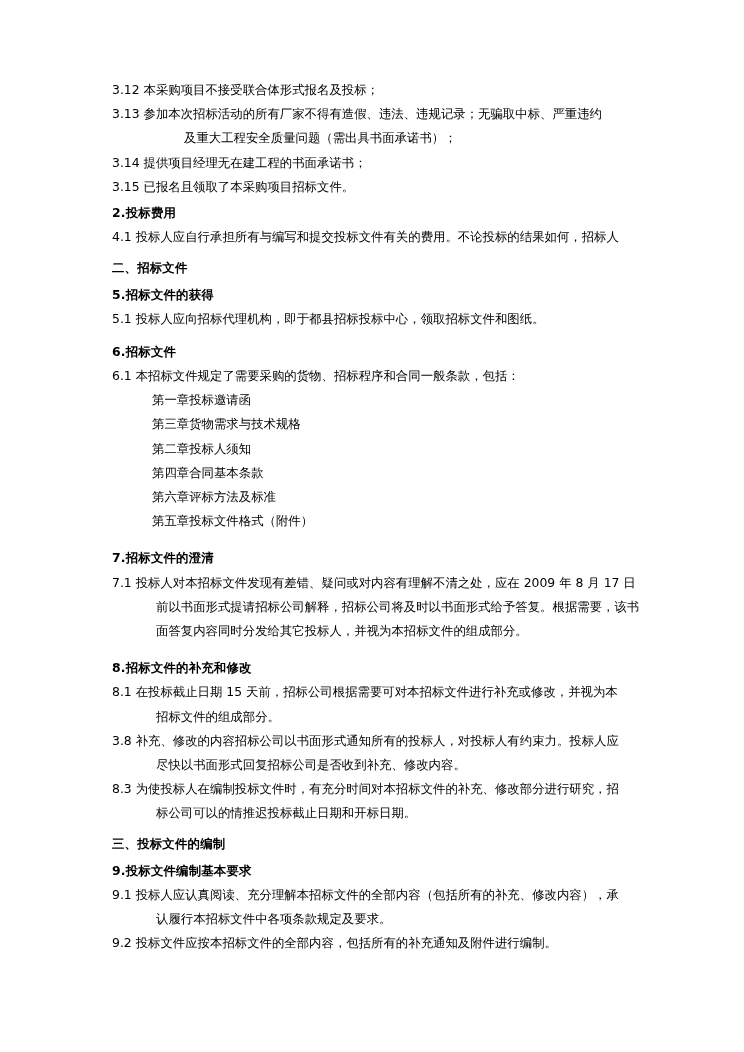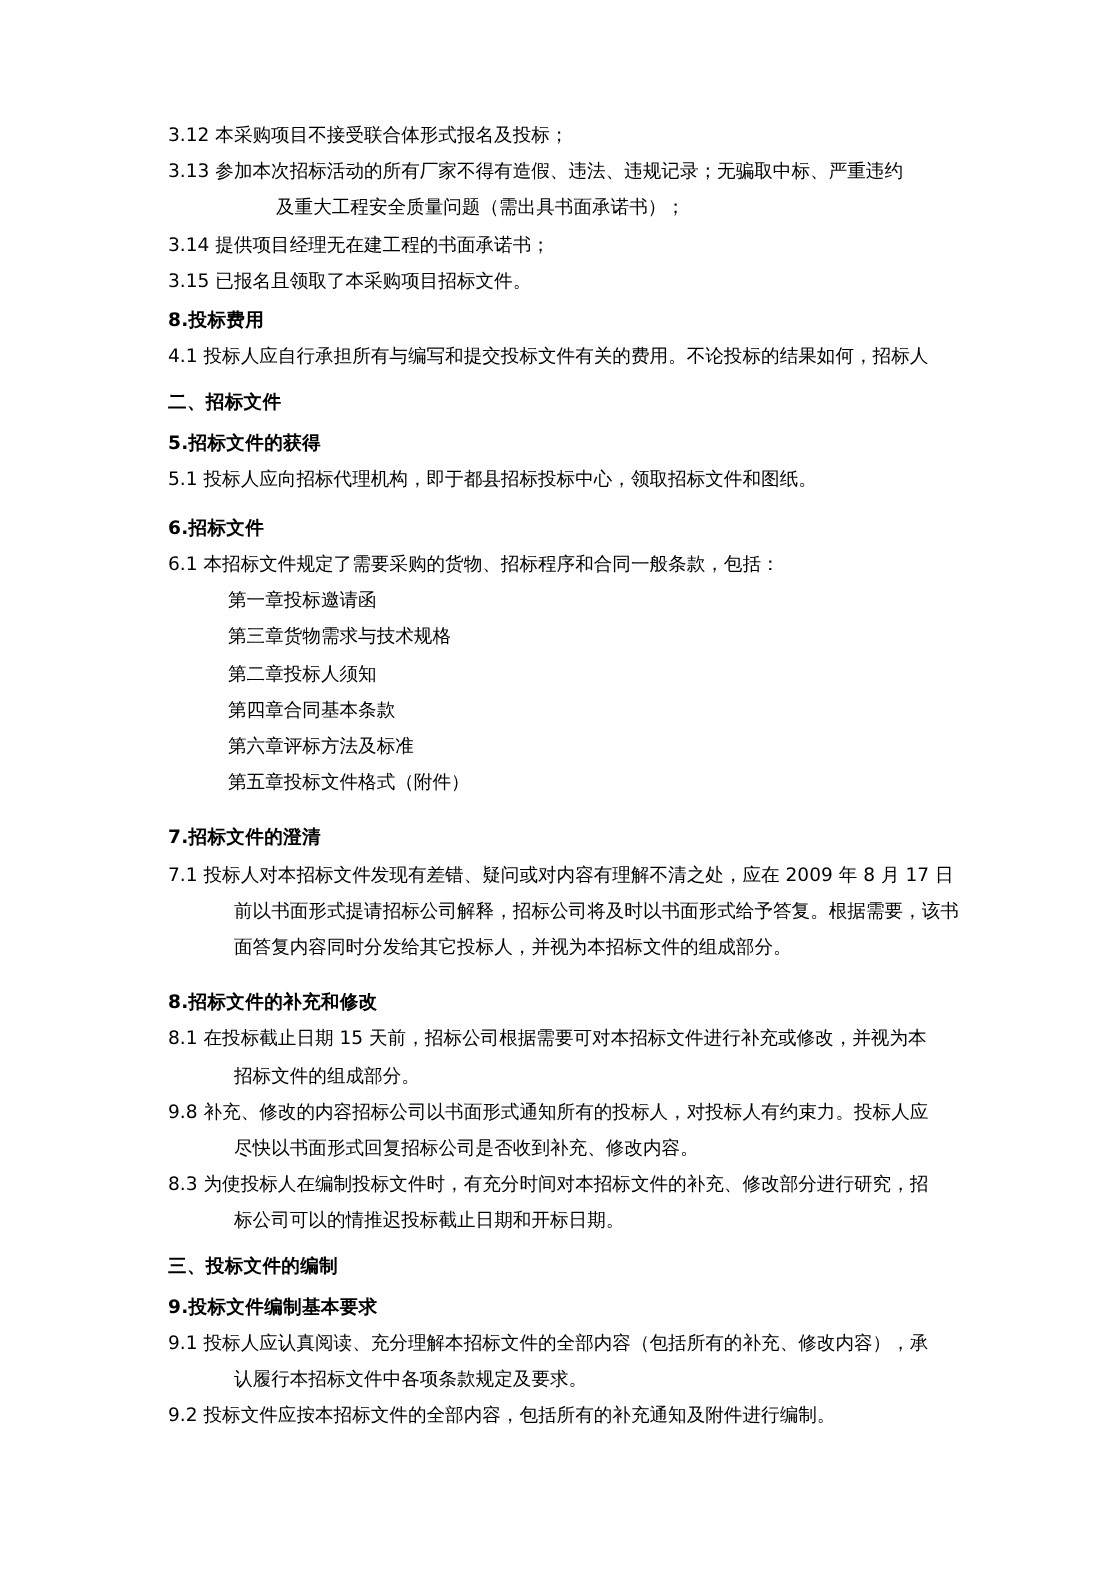--- a/index.html
+++ b/index.html
@@ -66,21 +66,21 @@
 
 <div class="page">
   <div class="doc">
 
     <p class="para clause">3.12 本采购项目不接受联合体形式报名及投标；</p>
     <p class="para clause">3.13 参加本次招标活动的所有厂家不得有造假、违法、违规记录；无骗取中标、严重违约</p>
     <p class="para sub-cont">及重大工程安全质量问题（需出具书面承诺书）；</p>
     <p class="para clause">3.14 提供项目经理无在建工程的书面承诺书；</p>
     <p class="para clause">3.15 已报名且领取了本采购项目招标文件。</p>
 
-    <p class="para heading">8.投标费用</p>
+    <p class="para heading">2.投标费用</p>
     <p class="para clause">4.1 投标人应自行承担所有与编写和提交投标文件有关的费用。不论投标的结果如何，招标人</p>
 
     <div class="spacer-sm"></div>
     <p class="para section-heading">二、招标文件</p>
     <p class="para heading">5.招标文件的获得</p>
     <p class="para clause">5.1 投标人应向招标代理机构，即于都县招标投标中心，领取招标文件和图纸。</p>
 
     <div class="spacer-sm"></div>
     <p class="para heading">6.招标文件</p>
     <p class="para clause">6.1 本招标文件规定了需要采购的货物、招标程序和合同一般条款，包括：</p>
@@ -95,21 +95,21 @@
     <div class="spacer-md"></div>
     <p class="para heading">7.招标文件的澄清</p>
     <p class="para clause">7.1 投标人对本招标文件发现有差错、疑问或对内容有理解不清之处，应在 2009 年 8 月 17 日</p>
     <p class="para cont">前以书面形式提请招标公司解释，招标公司将及时以书面形式给予答复。根据需要，该书</p>
     <p class="para cont">面答复内容同时分发给其它投标人，并视为本招标文件的组成部分。</p>
 
     <div class="spacer-md"></div>
     <p class="para heading">8.招标文件的补充和修改</p>
     <p class="para clause">8.1 在投标截止日期 15 天前，招标公司根据需要可对本招标文件进行补充或修改，并视为本</p>
     <p class="para cont">招标文件的组成部分。</p>
-    <p class="para clause">9.8 补充、修改的内容招标公司以书面形式通知所有的投标人，对投标人有约束力。投标人应</p>
+    <p class="para clause">3.8 补充、修改的内容招标公司以书面形式通知所有的投标人，对投标人有约束力。投标人应</p>
     <p class="para cont">尽快以书面形式回复招标公司是否收到补充、修改内容。</p>
     <p class="para clause">8.3 为使投标人在编制投标文件时，有充分时间对本招标文件的补充、修改部分进行研究，招</p>
     <p class="para cont">标公司可以的情推迟投标截止日期和开标日期。</p>
 
     <div class="spacer-sm"></div>
     <p class="para section-heading">三、投标文件的编制</p>
     <p class="para heading">9.投标文件编制基本要求</p>
     <p class="para clause">9.1 投标人应认真阅读、充分理解本招标文件的全部内容（包括所有的补充、修改内容），承</p>
     <p class="para cont">认履行本招标文件中各项条款规定及要求。</p>
     <p class="para clause">9.2 投标文件应按本招标文件的全部内容，包括所有的补充通知及附件进行编制。</p>

